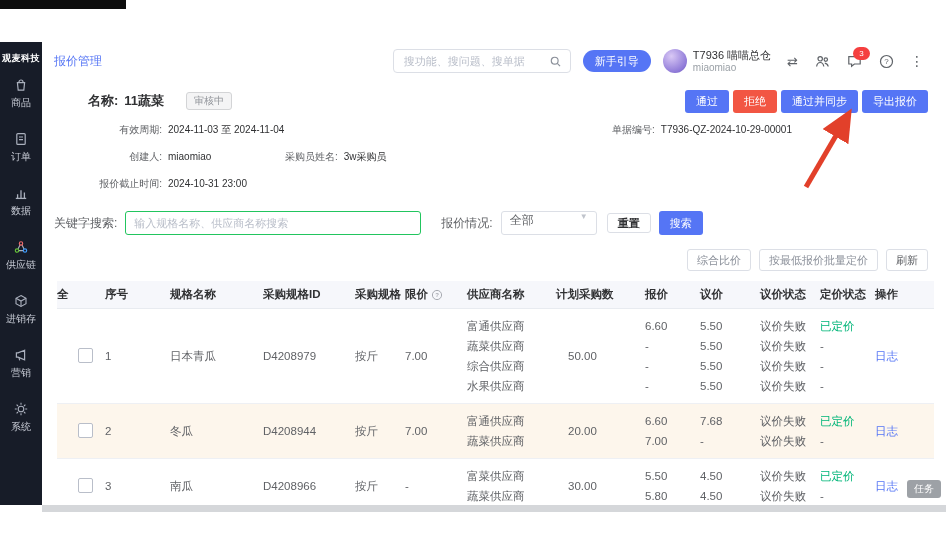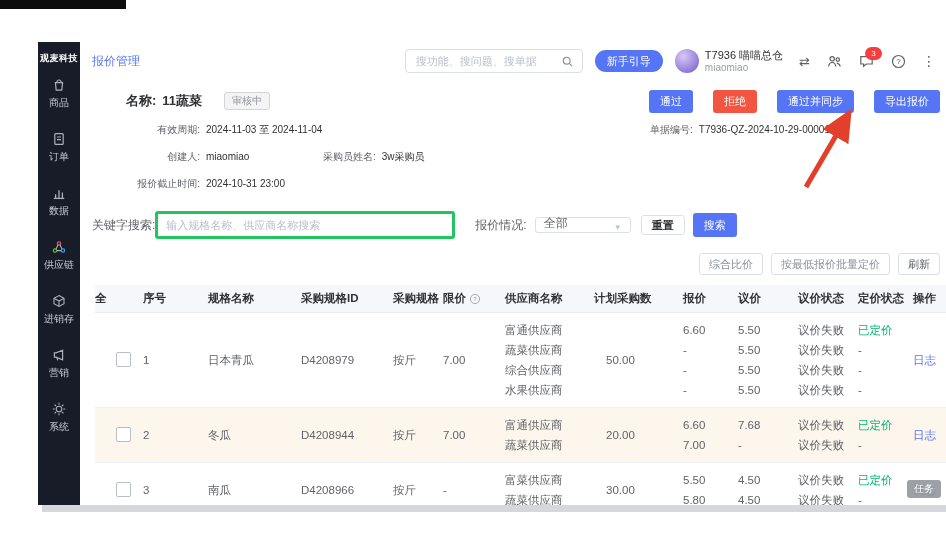--- a/index.html
+++ b/index.html
@@ -1,19 +1,19 @@
 <!DOCTYPE html>
 <html style="--accent: #5575f5; --danger: #f25643; --green: #00b578;"><head>
 <meta charset="utf-8">
 <style>
   html,body{margin:0;padding:0;background:#fff;}
   .screen{position:relative;width:946px;height:547px;overflow:hidden;background:#fff;
     font-family:"Liberation Sans","DejaVu Sans",sans-serif;color:#303133;}
   .top-dark-strip{position:absolute;top:0;left:0;width:126px;height:9px;background:#0d0d0d;}
-  .app{position:absolute;top:42px;left:0;right:0;height:463px;display:flex;background:#fff;padding-left:38px;}
+  .app{position:absolute;top:42px;left:0;right:12px;height:463px;display:flex;background:#fff;}
 
   
   .sidebar{width:42px;background:#171c28;display:flex;flex-direction:column;align-items:center;
     padding-top:10px;flex:none;}
   .logo{color:#fff;font-size:9px;font-weight:bold;letter-spacing:.5px;white-space:nowrap;}
   .nav{display:flex;flex-direction:column;align-items:center;margin-top:12px;}
   .nav-item{display:flex;flex-direction:column;align-items:center;gap:3px;margin-bottom:21px;cursor:pointer;}
   .nav-icon{width:16px;height:16px;color:#aab0bd;}
   .nav-icon svg{width:16px;height:16px;display:block;}
   .nav-label{font-size:10px;color:#c6cad4;}
@@ -44,43 +44,43 @@
   .badge{position:absolute;top:-6px;right:-7px;min-width:13px;height:13px;border-radius:7px;background:#f53f3f;
     color:#fff;font-size:8px;line-height:13px;text-align:center;padding:0 2px;}
 
   
   .content{flex:1;padding:0 6px 0 12px;position:relative;overflow:hidden;}
   .title-row{margin-top:8px;height:26px;display:flex;align-items:center;}
   .name-label{font-weight:bold;font-size:13px;margin-left:34px;}
   .name-value{font-weight:bold;font-size:13px;margin-left:6px;}
   .tag-review{font-size:10px;color:#909399;background:#f4f4f5;border:1px solid #d3d4d6;border-radius:3px;
     padding:1px 7px;margin-left:22px;}
-  .title-actions{margin-left:auto;display:flex;gap:20px;}
+  .title-actions{margin-left:auto;display:flex;gap:4px;}
   .btn-sm{height:23px;padding:0 11px;font-size:11px;border-radius:3px;border:none;color:#fff;
     background:var(--accent);cursor:pointer;white-space:nowrap;}
   .btn-danger{background:var(--danger);}
 
   .fields{margin-top:2px;}
   .field-row{height:27px;position:relative;display:flex;align-items:center;font-size:10px;}
   .f-label{width:108px;text-align:right;color:#606266;flex:none;}
   .f-value{margin-left:6px;color:#303133;}
   .f-pair{position:absolute;display:flex;align-items:center;}
   .f-pair .p-label{color:#606266;}
   .f-pair .p-value{margin-left:6px;color:#303133;}
   .pos-doc{left:558px;}
   .pos-buyer{left:231px;}
 
   .filter-row{margin-top:14px;display:flex;align-items:center;font-size:12px;}
   .kw-label{color:#606266;}
-  .kw-input{width:278px;height:22px;border:3px solid #22c55e;border-radius:3px;
+  .kw-input{margin-left:8px;width:278px;height:22px;border:1px solid #22c55e;border-radius:3px;
     padding:0 8px;font-size:11px;color:#606266;outline:none;}
   .kw-input::placeholder{color:#b9bec9;}
   .qs-label{margin-left:20px;color:#606266;}
-  .select{margin-left:8px;width:96px;height:16px;border:1px solid #dcdfe6;border-radius:3px;display:flex;
-    align-items:flex-end;padding:0 8px;justify-content:space-between;cursor:pointer;color:#606266;box-sizing:border-box;}
+  .select{margin-left:8px;width:96px;height:24px;border:1px solid #dcdfe6;border-radius:3px;display:flex;
+    align-items:flex-start;padding:0 8px;justify-content:space-between;cursor:pointer;color:#606266;box-sizing:border-box;}
   .chev{font-size:8px;color:#c0c4cc;}
   .btn-reset{margin-left:10px;height:20px;padding:0 10px;background:#fff;border:1px solid #dcdfe6;
     border-radius:3px;font-size:11px;font-weight:bold;color:#303133;cursor:pointer;}
   .btn-search{margin-left:8px;height:24px;padding:0 11px;background:var(--accent);border:none;border-radius:3px;
     font-size:11px;color:#fff;cursor:pointer;}
 
   .toolbar-row{margin-top:14px;display:flex;justify-content:flex-end;gap:8px;}
   .btn-plain{height:22px;padding:0 9px;background:#fff;border:1px solid #dcdfe6;color:#8a8f99;
     font-size:11px;border-radius:3px;cursor:pointer;white-space:nowrap;text-align:center;}
   .btn-refresh{color:#606266;}

